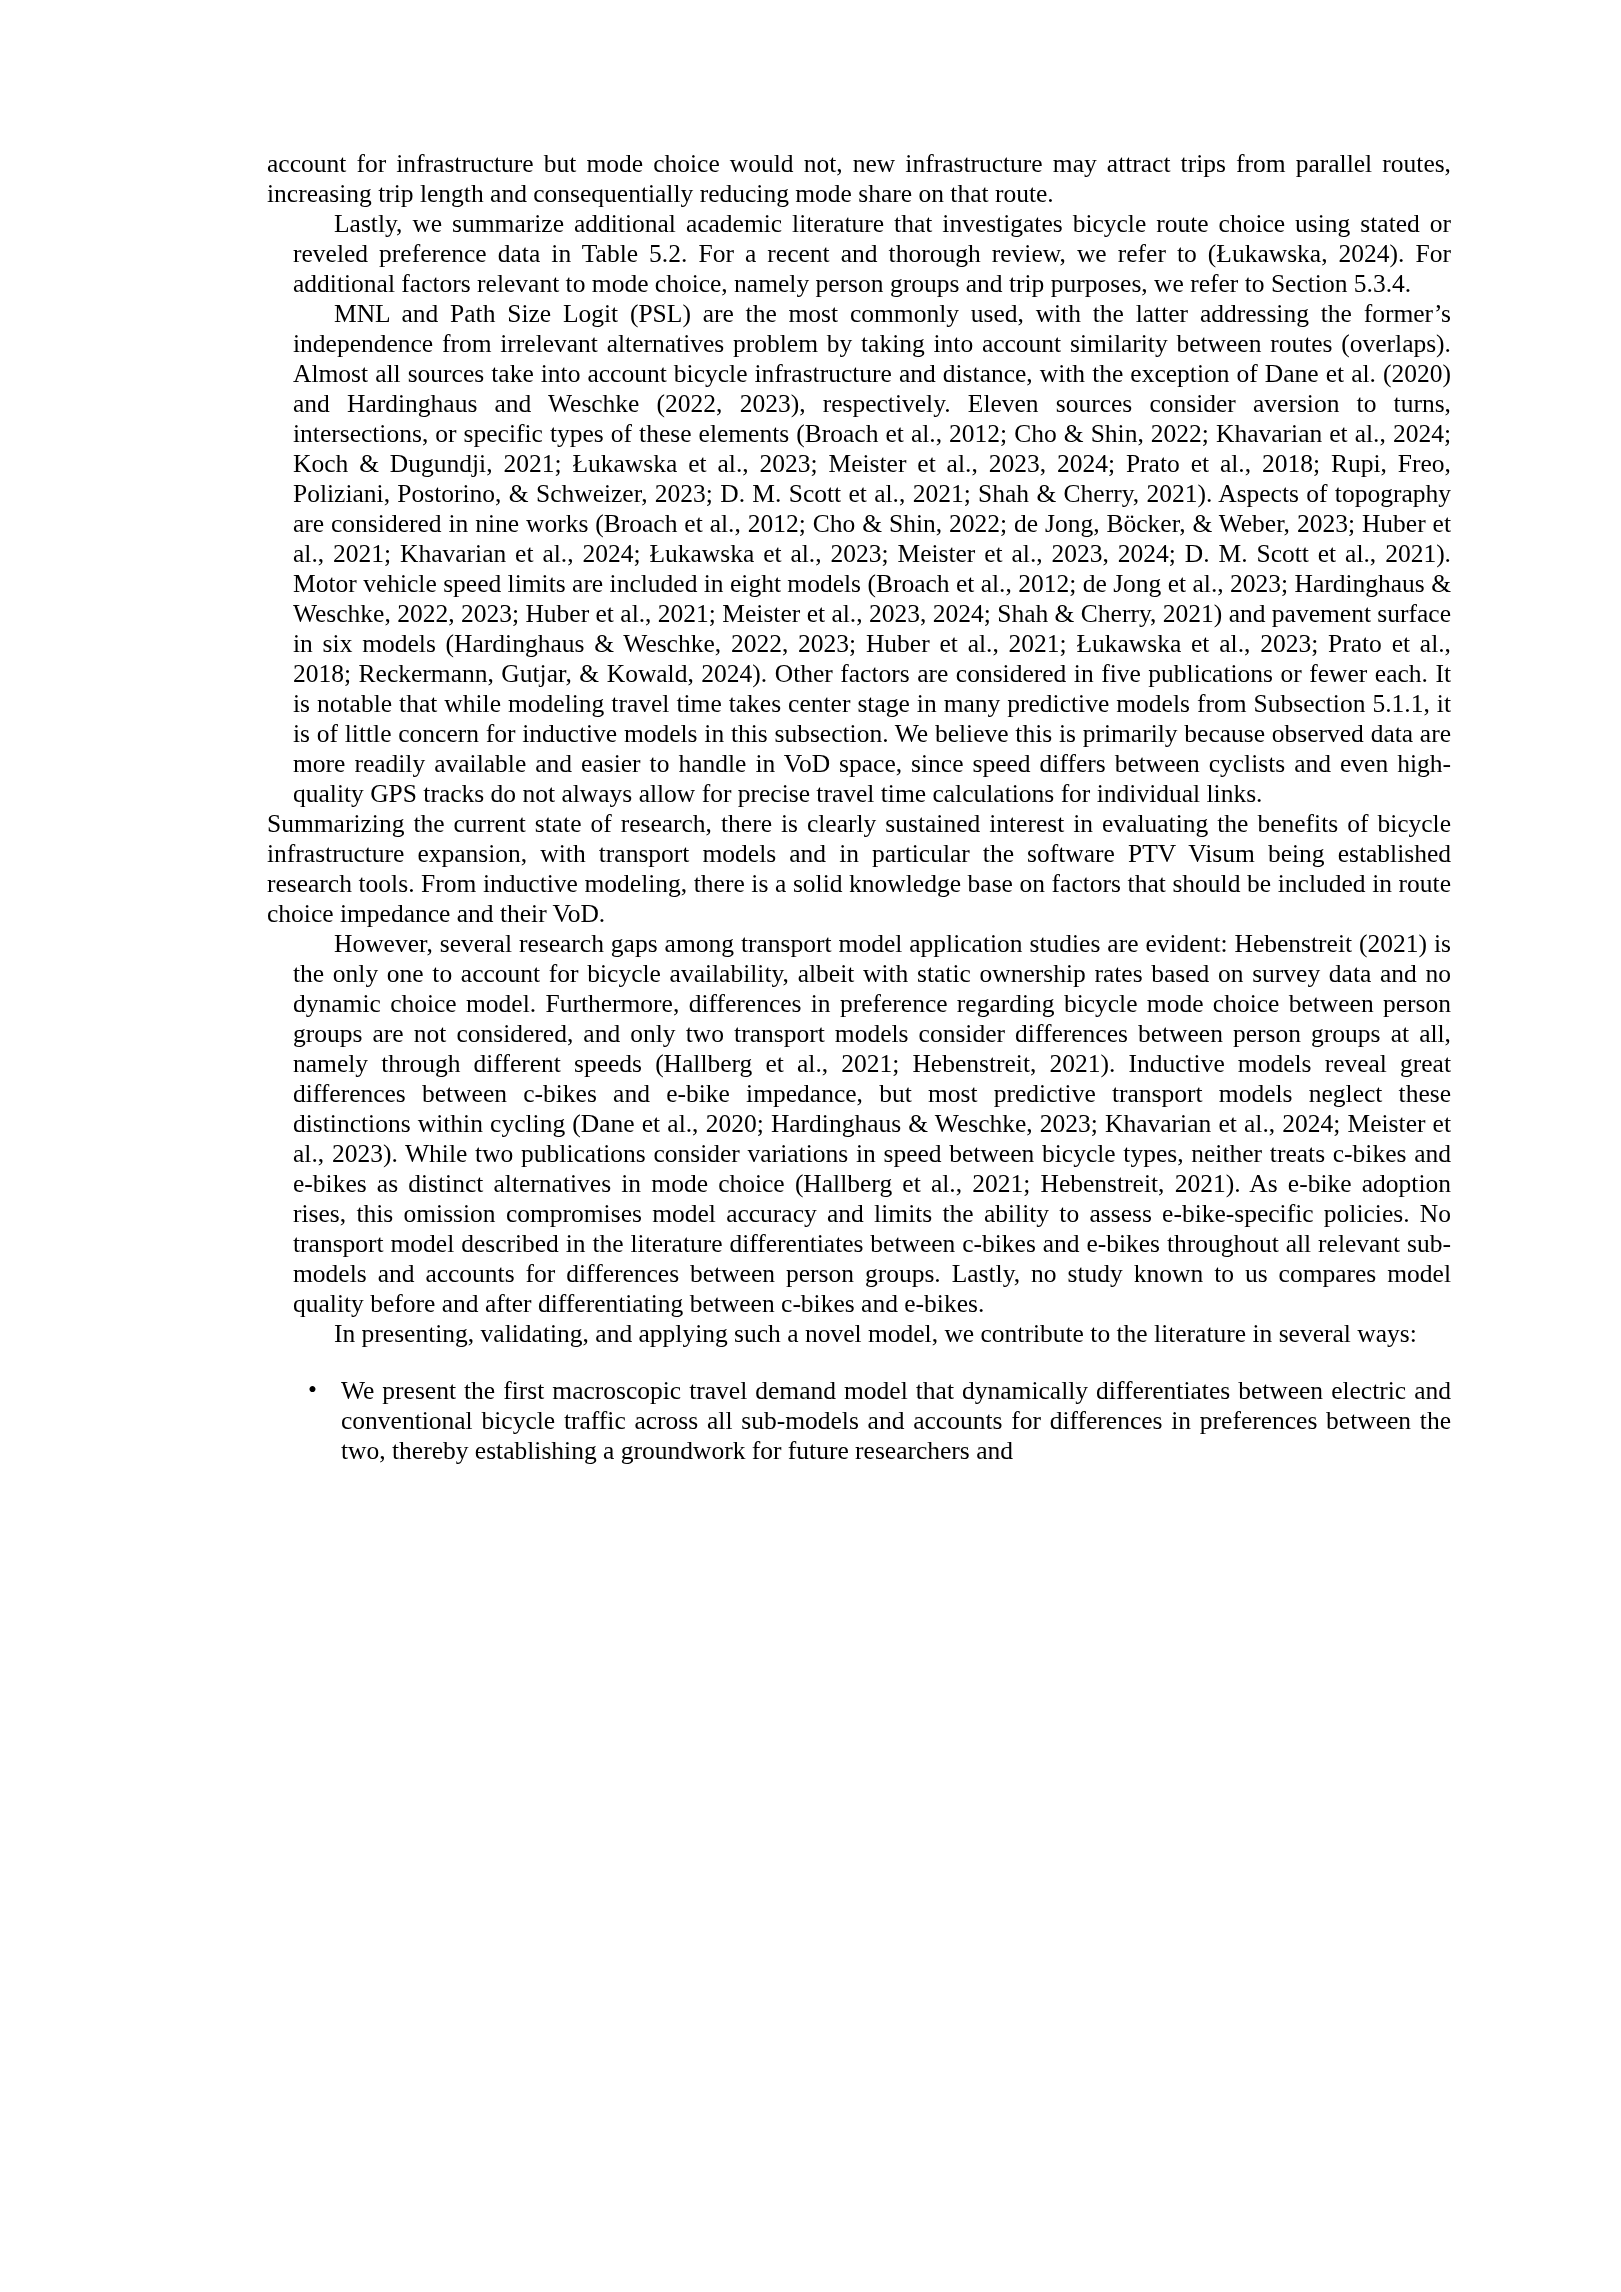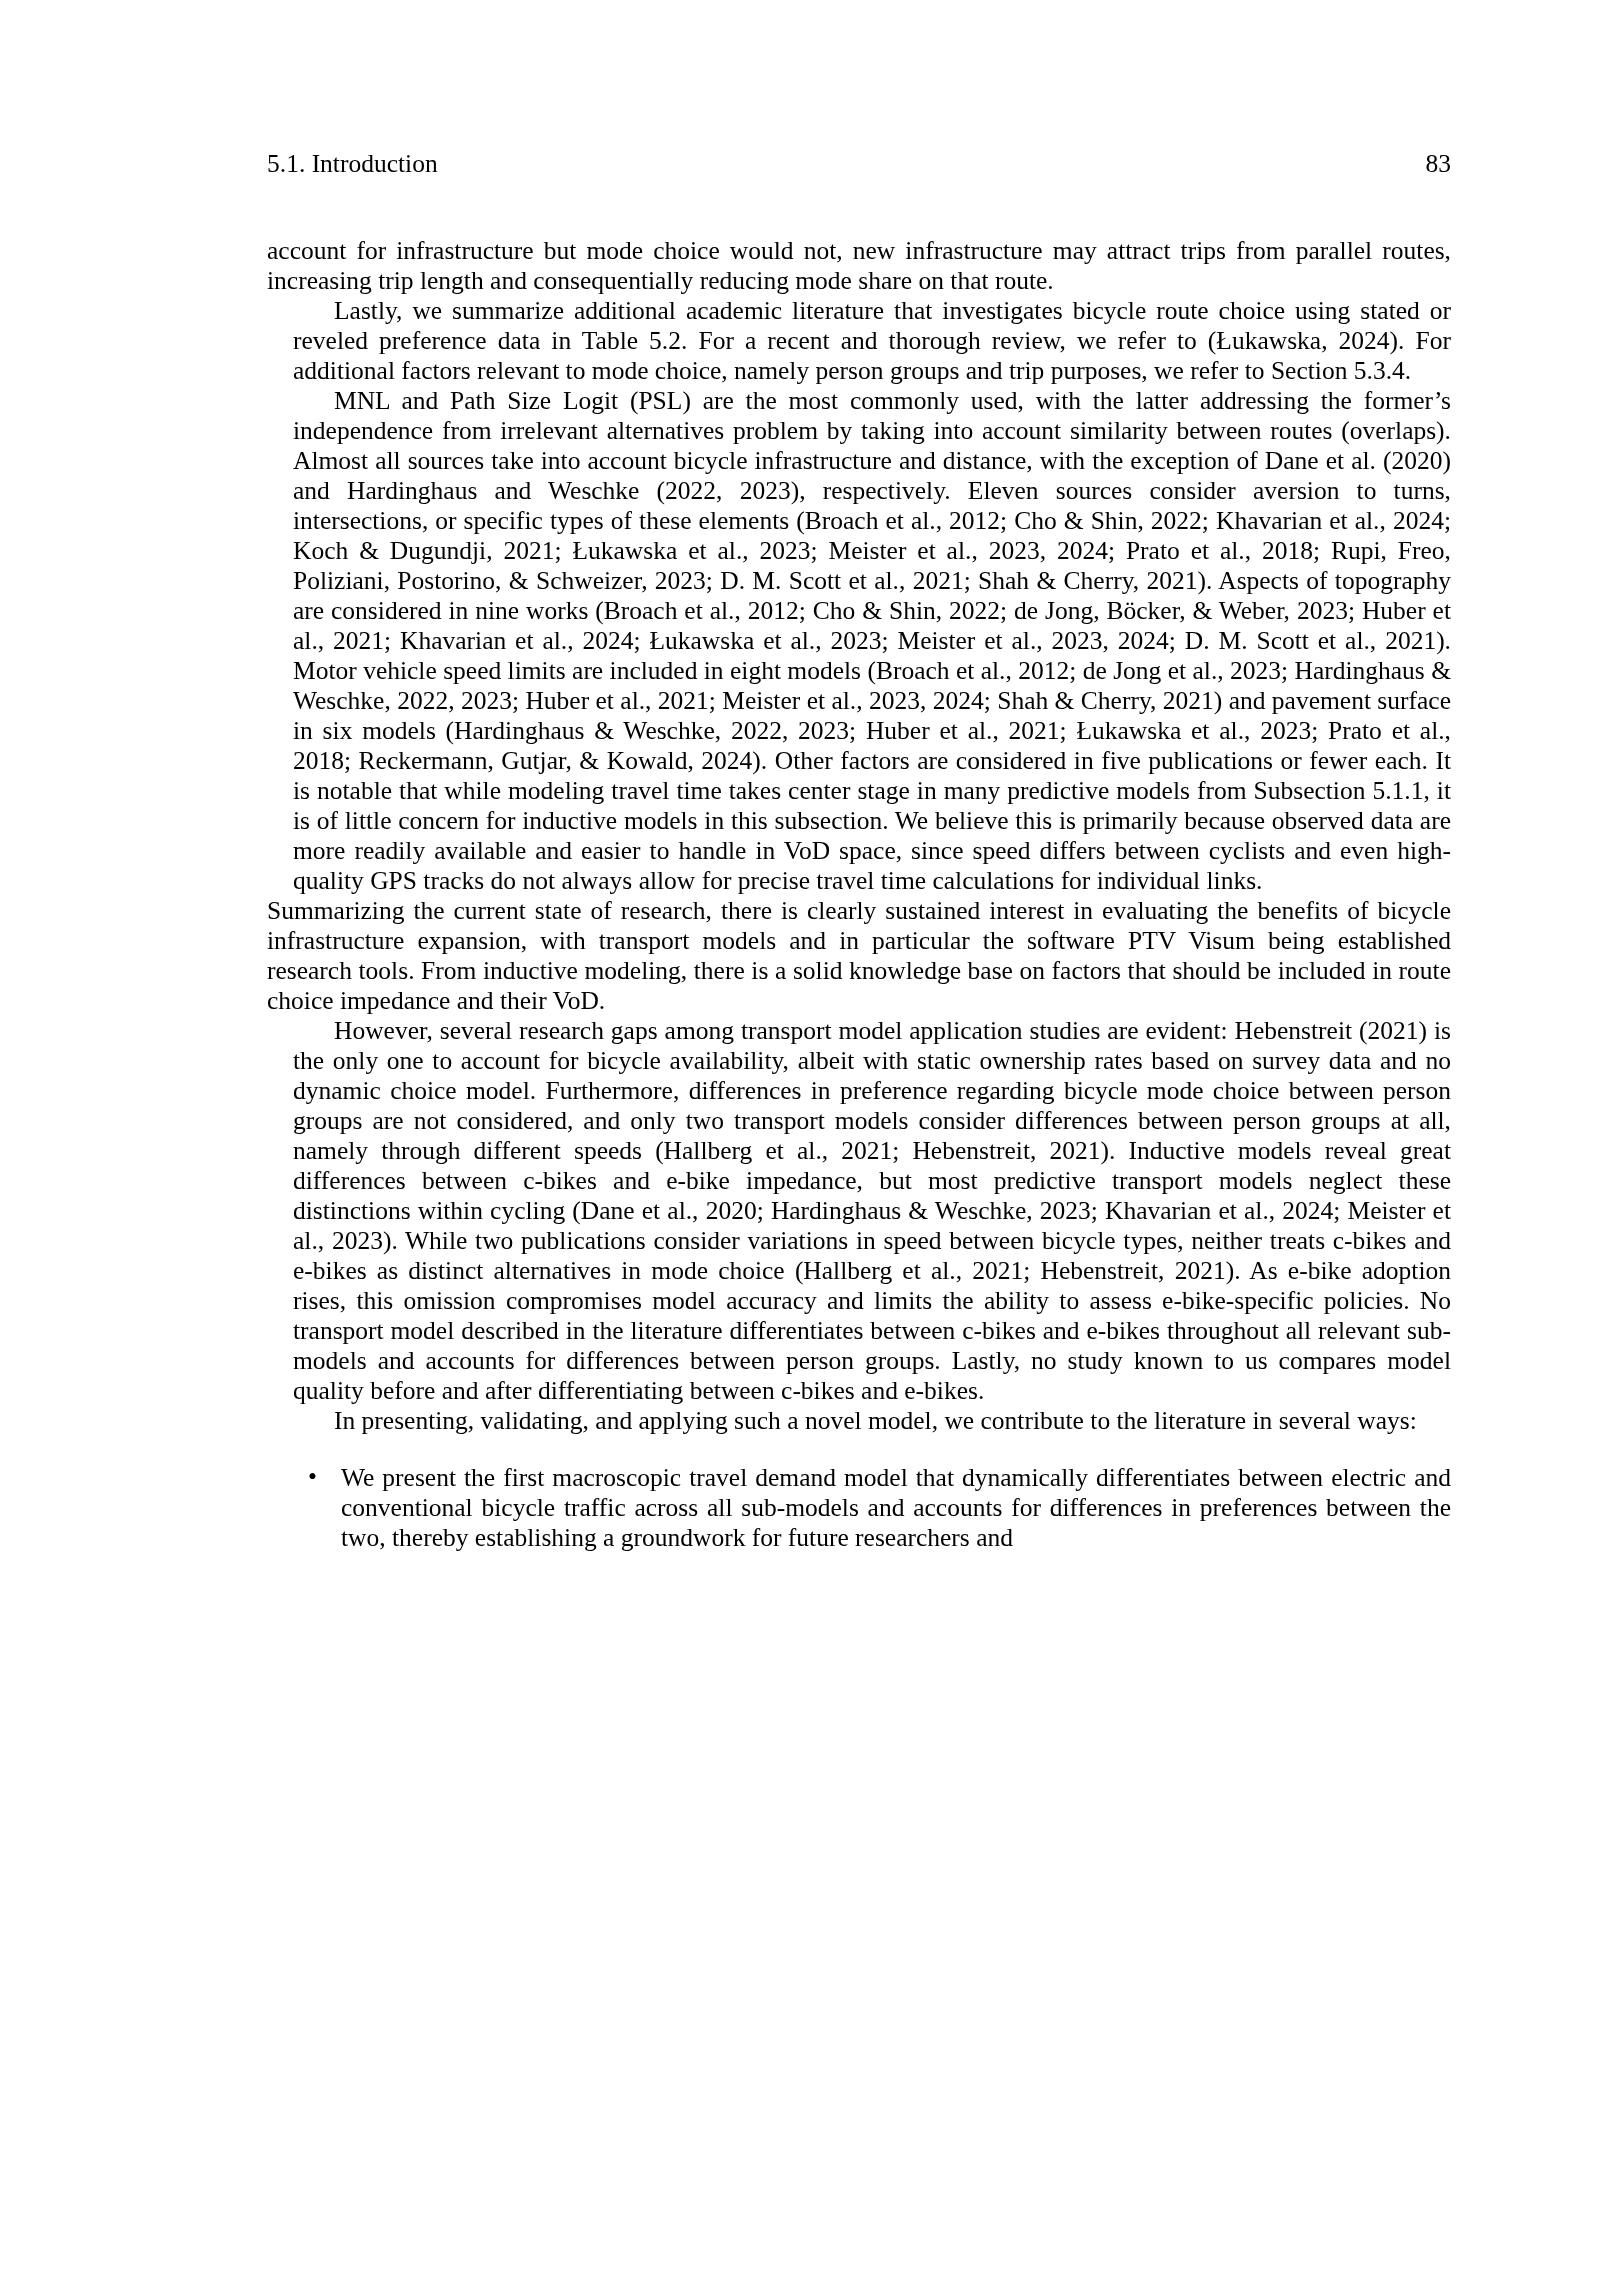--- a/index.html
+++ b/index.html
@@ -59,24 +59,20 @@
     position: absolute;
     left: 41px;
     top: -1px;
   }
 </style>
 </head>
 <body>
 
 <div class="page">
 
-  <div class="running-head">
-    <span>5.1. Introduction</span>
-    <span>83</span>
-  </div>
 
   <div class="body-text">
 
     <p class="noindent">account for infrastructure but mode choice would not, new infrastructure may attract trips from parallel routes, increasing trip length and consequentially reducing mode share on that route.</p>
 
     <p class="indent">Lastly, we summarize additional academic literature that investigates bicycle route choice using stated or reveled preference data in Table 5.2.  For a recent and thorough review, we refer to (Łukawska, 2024).  For additional factors relevant to mode choice, namely person groups and trip purposes, we refer to Section 5.3.4.</p>
 
     <p class="indent">MNL and Path Size Logit (PSL) are the most commonly used, with the latter addressing the former’s independence from irrelevant alternatives problem by taking into account similarity between routes (overlaps).  Almost all sources take into account bicycle infrastructure and distance, with the exception of Dane et al. (2020) and Hardinghaus and Weschke (2022, 2023), respectively.  Eleven sources consider aversion to turns, intersections, or specific types of these elements (Broach et al., 2012; Cho &amp; Shin, 2022; Khavarian et al., 2024; Koch &amp; Dugundji, 2021; Łukawska et al., 2023; Meister et al., 2023, 2024; Prato et al., 2018; Rupi, Freo, Poliziani, Postorino, &amp; Schweizer, 2023; D. M. Scott et al., 2021; Shah &amp; Cherry, 2021).  Aspects of topography are considered in nine works (Broach et al., 2012; Cho &amp; Shin, 2022; de Jong, Böcker, &amp; Weber, 2023; Huber et al., 2021; Khavarian et al., 2024; Łukawska et al., 2023; Meister et al., 2023, 2024; D. M. Scott et al., 2021).  Motor vehicle speed limits are included in eight models (Broach et al., 2012; de Jong et al., 2023; Hardinghaus &amp; Weschke, 2022, 2023; Huber et al., 2021; Meister et al., 2023, 2024; Shah &amp; Cherry, 2021) and pavement surface in six models (Hardinghaus &amp; Weschke, 2022, 2023; Huber et al., 2021; Łukawska et al., 2023; Prato et al., 2018; Reckermann, Gutjar, &amp; Kowald, 2024).  Other factors are considered in five publications or fewer each.  It is notable that while modeling travel time takes center stage in many predictive models from Subsection 5.1.1, it is of little concern for inductive models in this subsection.  We believe this is primarily because observed data are more readily available and easier to handle in VoD space, since speed differs between cyclists and even high-quality GPS tracks do not always allow for precise travel time calculations for individual links.</p>
 
 

